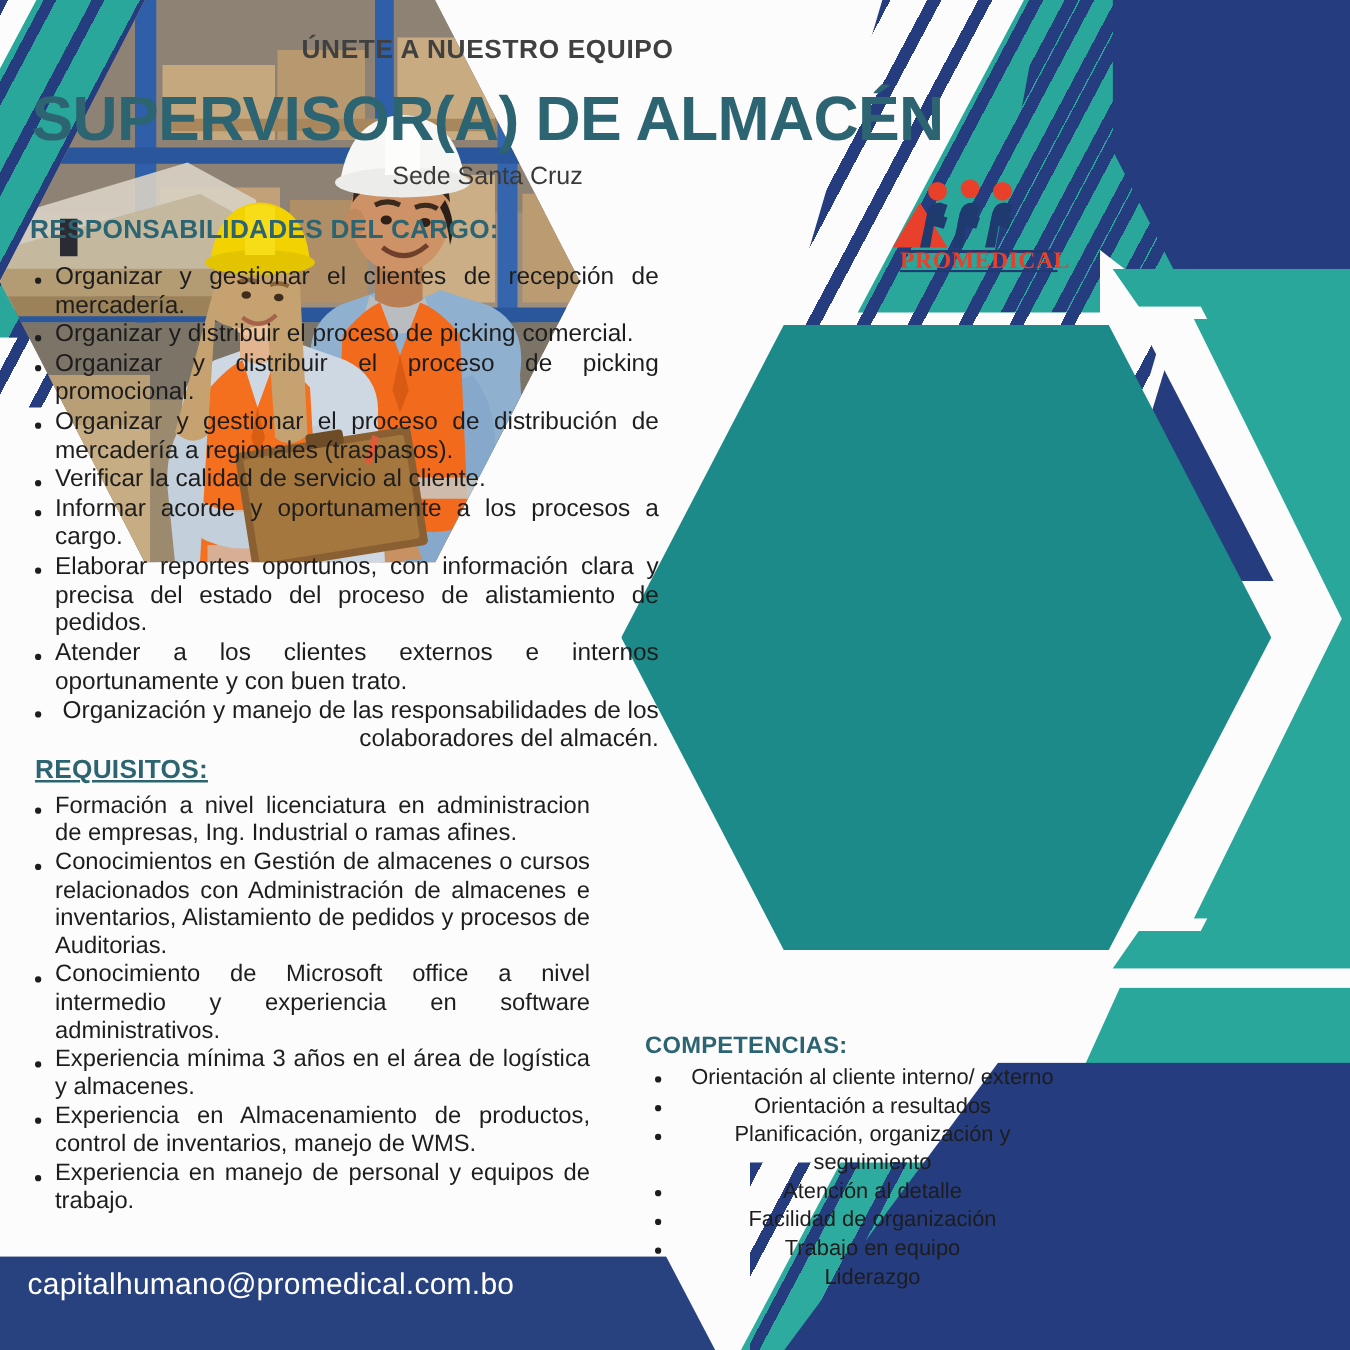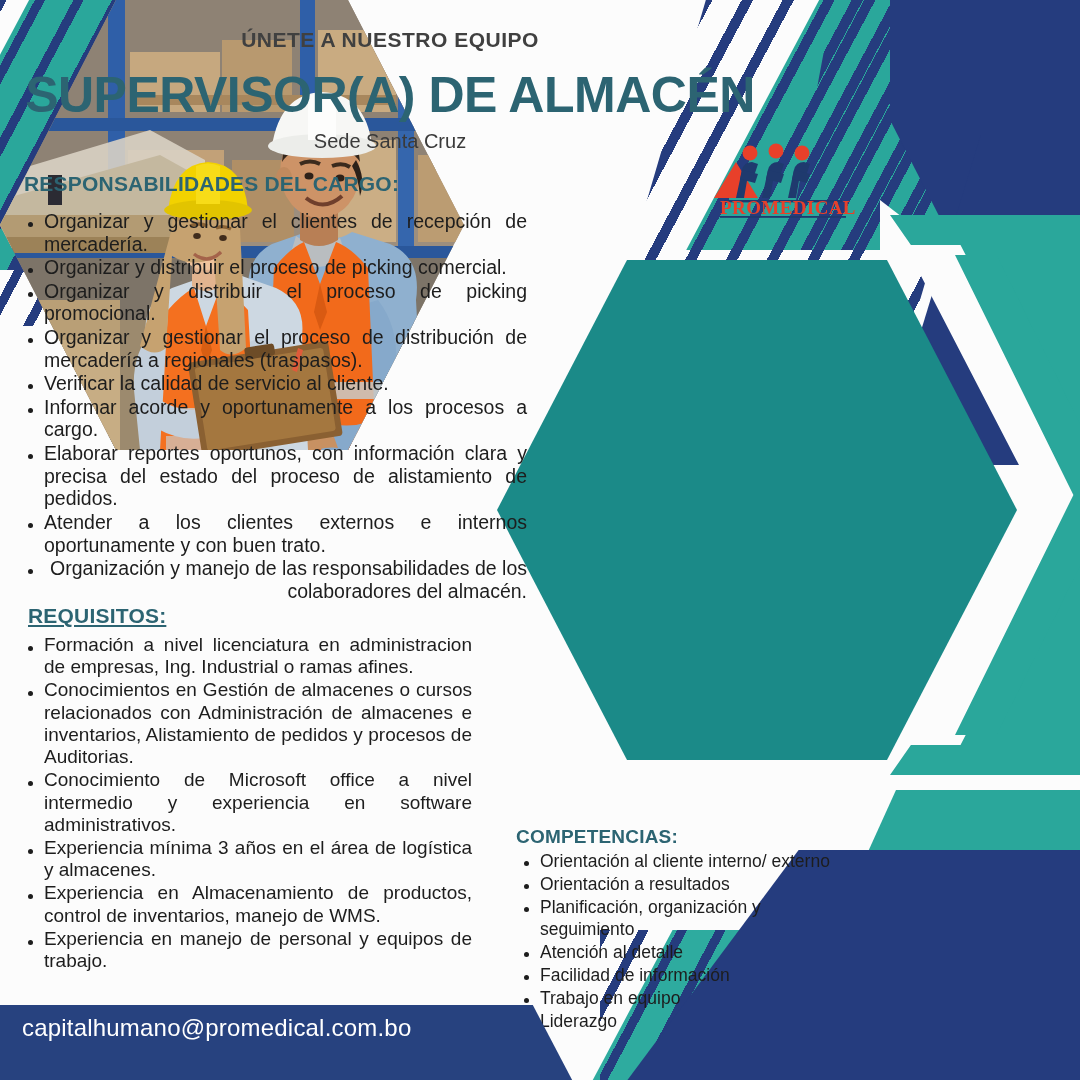--- a/index.html
+++ b/index.html
@@ -174,21 +174,21 @@
   }
 
   #resp-list{left:22px;top:210px;width:505px;font-size:19.5px;line-height:1.16;}
   #resp-list li{margin-bottom:1px;}
   #resp-list li:last-child{text-align:right;}
 
   #req-list{left:22px;top:634px;width:450px;font-size:19px;line-height:1.17;}
   #req-list li{margin-bottom:1px;}
 
   #comp-list{left:516px;top:850px;width:340px;font-size:17.5px;line-height:1.26;}
-  #comp-list li{text-align:left;margin-bottom:1px;padding-left:24px;}
+  #comp-list li{text-align:center;margin-bottom:1px;padding-left:24px;}
   #comp-list li::before{left:8px;top:.6em;width:5px;height:5px;}
 
   
   .footer-txt{
     position:absolute;left:22px;top:1012px;width:470px;
     color:#ffffff;font-size:24px;line-height:1.32;
     letter-spacing:.2px;
   }
 </style>
 </head>
@@ -387,21 +387,21 @@
     <li>Experiencia en Almacenamiento de productos, control de inventarios, manejo de WMS.</li>
     <li>Experiencia en manejo de personal y equipos de trabajo.</li>
   </ul>
 
   <div class="sec-head" id="comp-head">COMPETENCIAS:</div>
   <ul class="bl" id="comp-list">
     <li>Orientación al cliente interno/ externo</li>
     <li>Orientación a resultados</li>
     <li>Planificación, organización y seguimiento</li>
     <li>Atención al detalle</li>
-    <li>Facilidad de información</li>
+    <li>Facilidad de organización</li>
     <li>Trabajo en equipo</li>
     <li>Liderazgo</li>
   </ul>
 
   <div class="footer-shape"></div>
   <div class="footer-txt">
     <div>capitalhumano@promedical.com.bo</div>
   </div>
 
 </div>

